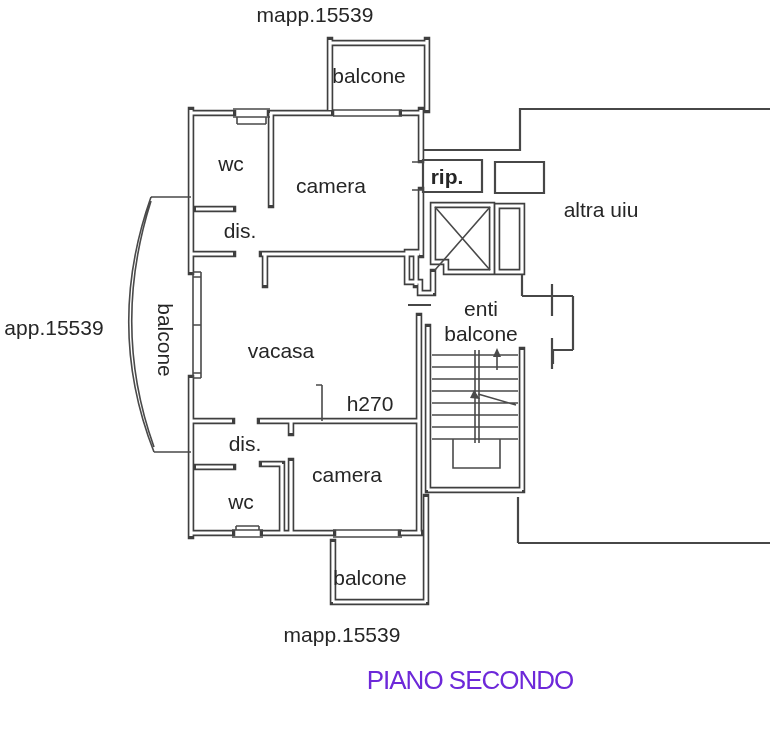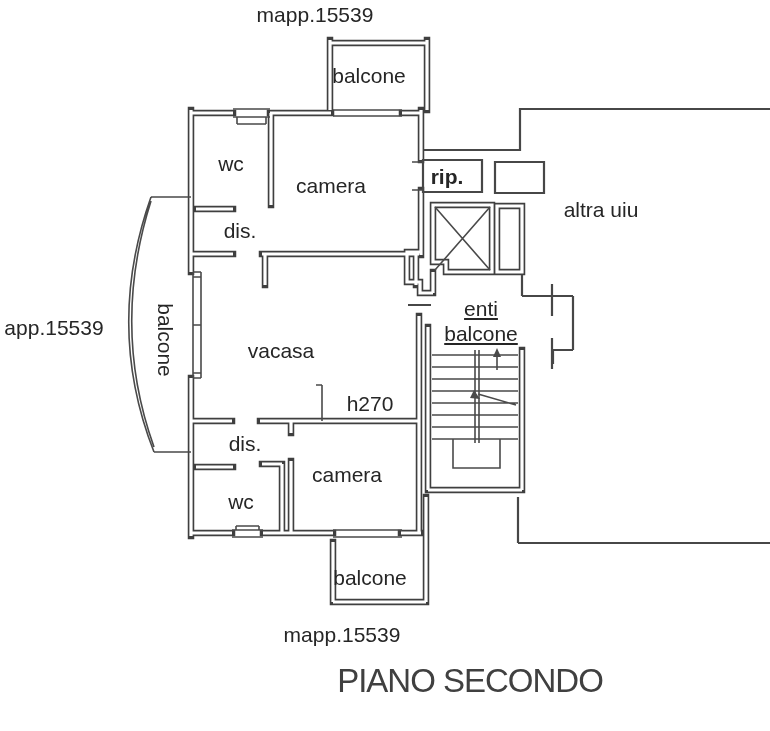--- a/index.html
+++ b/index.html
@@ -3,22 +3,22 @@
 <meta charset="utf-8">
 <style>
   html,body{margin:0;padding:0;background:#fff;}
   #page{position:relative;width:770px;height:731px;background:#ffffff;overflow:hidden;
         font-family:"Liberation Sans", sans-serif;}
   svg{position:absolute;left:0;top:0;}
   .lbl{position:absolute;transform:translate(-50%,-50%);font-size:21px;color:#262626;
        white-space:nowrap;line-height:1.15;}
   .lbl.center{text-align:center;}
   .lbl.rot{transform:translate(-50%,-50%) rotate(90deg);}
-  .lbl.title{font-size:33px;letter-spacing:-1px;color:#404040;}
-  .lbl.two{line-height:25px;text-decoration:underline;}
+  .lbl.title{font-size:26px;letter-spacing:-1px;color:#6d28d9;}
+  .lbl.two{line-height:25px;}
   .lbl.sogg{line-height:30px;}
   #watermark{position:absolute;left:178px;top:318px;font-size:93px;line-height:1;
              color:#f0f0f0;-webkit-text-stroke:1.6px #e3e3e3;letter-spacing:0px;
              white-space:nowrap;z-index:1;}
   #watermark .owrap{position:relative;display:inline-block;}
   #watermark svg{position:absolute;left:-6px;top:8px;width:64px;height:30px;}
   #drawing{z-index:2;}
   .lbl{z-index:3;}
 </style>
 </head>

